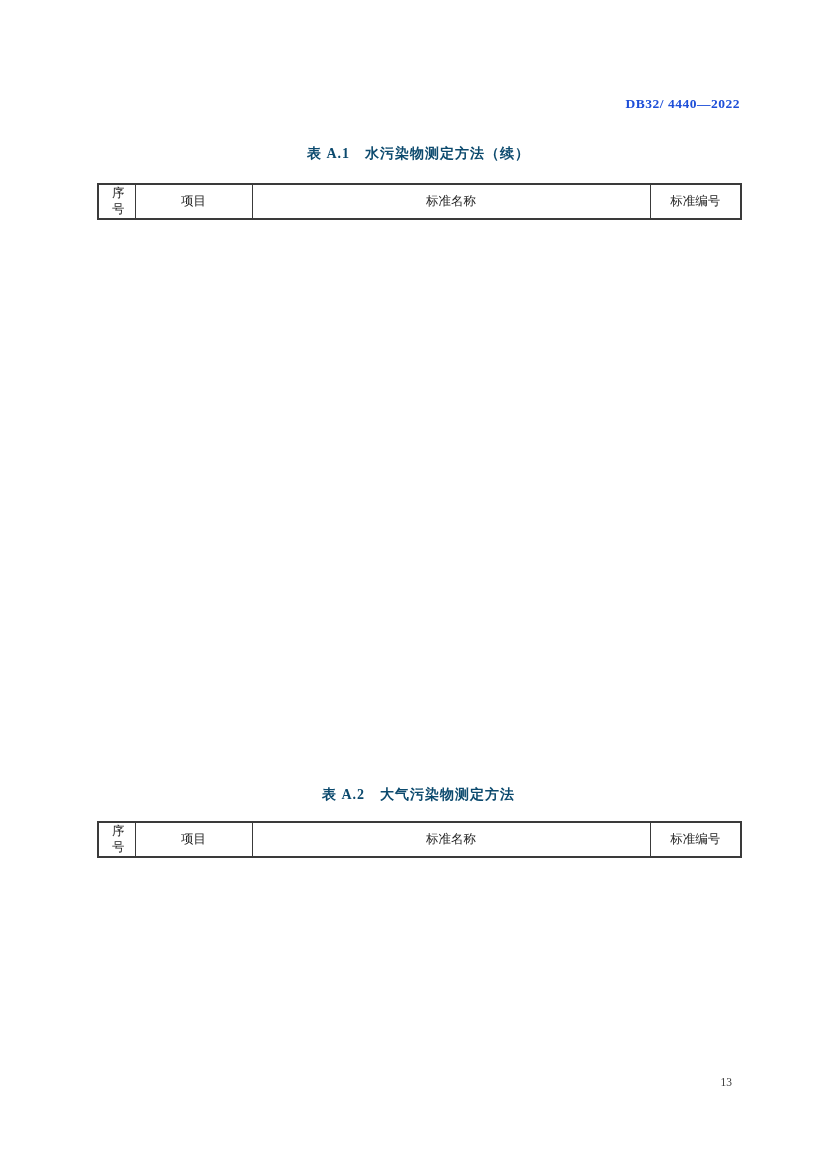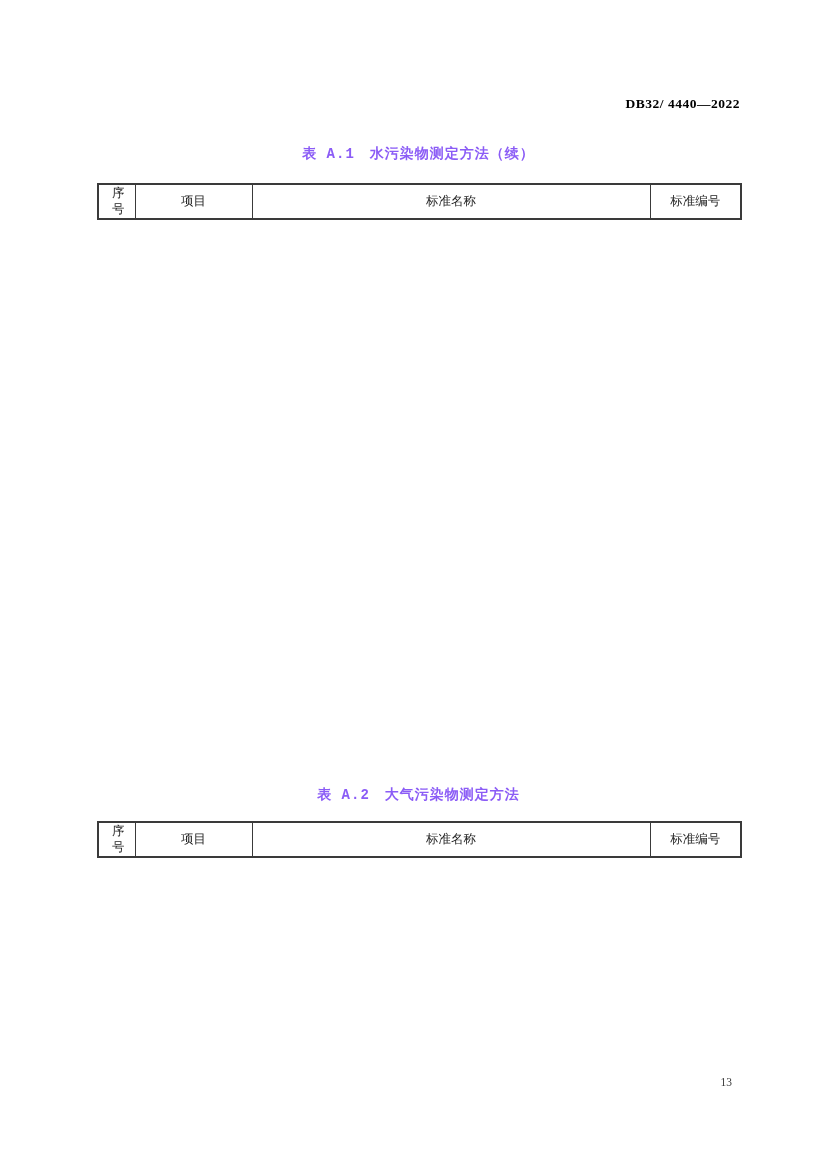--- a/index.html
+++ b/index.html
@@ -14,31 +14,31 @@
   }
   .doc-header {
     position: absolute;
     top: 96px;
     left: 0;
     right: 86px;
     text-align: right;
     font-size: 13.5px;
     font-weight: bold;
     letter-spacing: 0.5px;
-    color: #000000;
+    color: #1d4ed8;
   }
   .table-title {
     position: absolute;
     left: 97px;
     width: 643px;
     text-align: center;
-    font-family: Liberation Mono, monospace;
+    font-family: Liberation Serif, serif;
     font-size: 14px;
     font-weight: bold;
-    color: #8b5cf6;
+    color: #0c4a6e;
     letter-spacing: 1px;
   }
   .title-a1 { top: 145px; }
   .title-a2 { top: 786px; }
   .std-table {
     position: absolute;
     left: 97px;
     width: 643px;
     border-collapse: collapse;
     table-layout: fixed;

